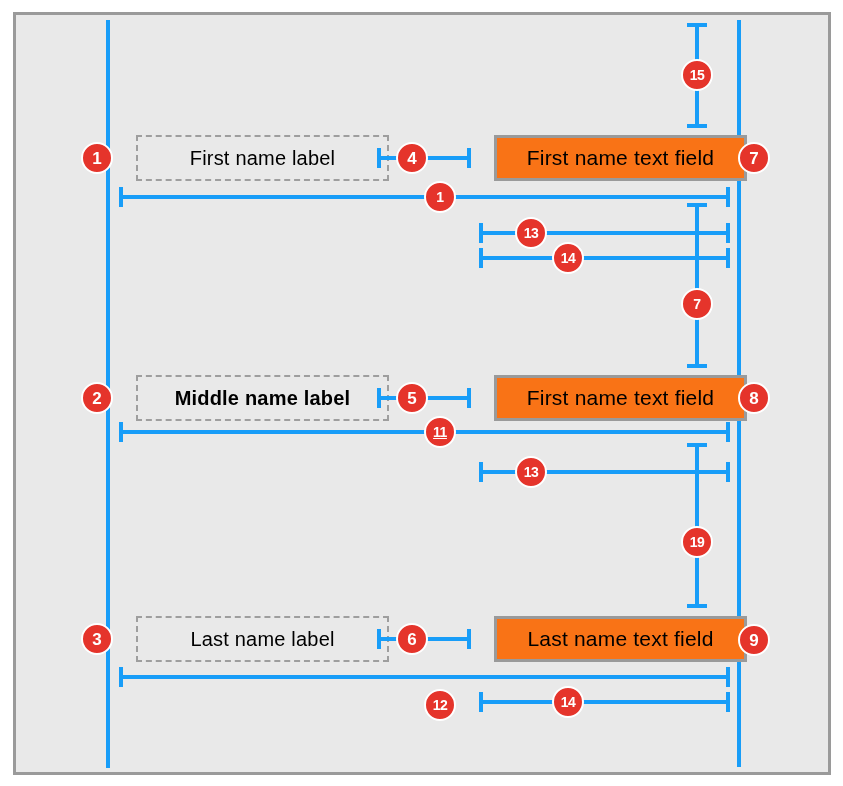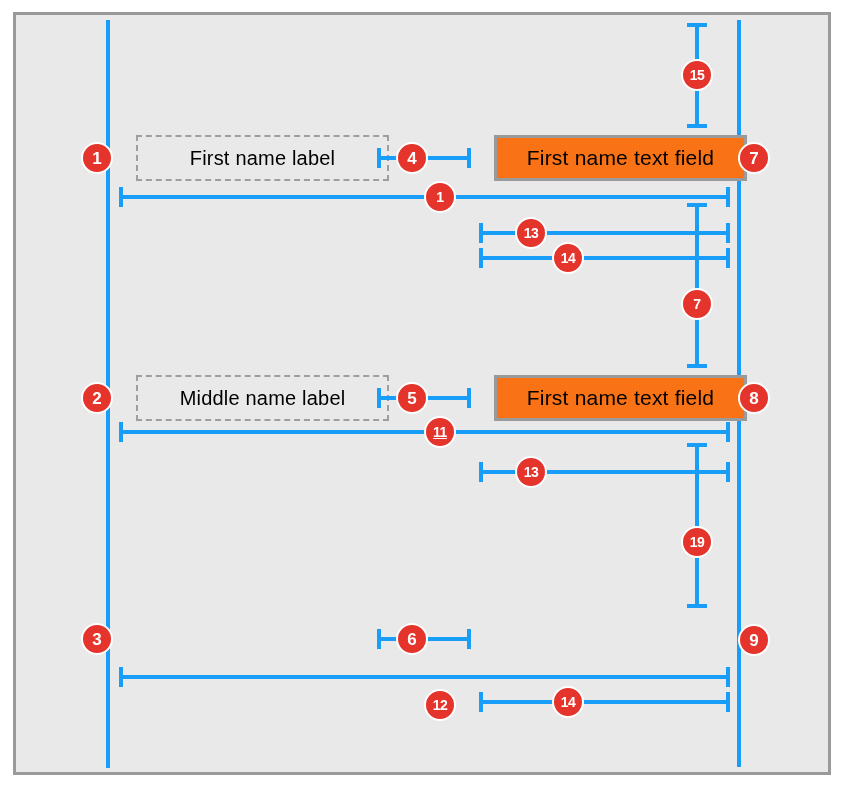--- a/index.html
+++ b/index.html
@@ -112,30 +112,36 @@
     <span>First name label</span>
   </div>
   <div class="field-box" style="top:135px;">
     <span>First name text field</span>
   </div>
   <div class="measure-h" style="left:377px; top:156px; width:94px;"></div>
   <div class="measure-h" style="left:119px; top:195px; width:611px;"></div>
   <div class="measure-h" style="left:479px; top:231px; width:251px;"></div>
   <div class="measure-h" style="left:479px; top:256px; width:251px;"></div>
 
-  <div class="label-box" style="top:375px;">
+  <div class="label-box" style="top:375px;font-weight:bold;">
     <span>Middle name label</span>
   </div>
   <div class="field-box" style="top:375px;">
     <span>First name text field</span>
   </div>
   <div class="measure-h" style="left:377px; top:396px; width:94px;"></div>
   <div class="measure-h" style="left:119px; top:430px; width:611px;"></div>
   <div class="measure-h" style="left:479px; top:470px; width:251px;"></div>
 
+  <div class="label-box" style="top:616px;">
+    <span>Last name label</span>
+  </div>
+  <div class="field-box" style="top:616px;">
+    <span>Last name text field</span>
+  </div>
   <div class="measure-h" style="left:377px; top:637px; width:94px;"></div>
   <div class="measure-h" style="left:119px; top:675px; width:611px;"></div>
   <div class="measure-h" style="left:479px; top:700px; width:251px;"></div>
 
   <div class="badge" style="left:81px; top:142px;">1</div>
   <div class="badge" style="left:81px; top:382px;">2</div>
   <div class="badge" style="left:81px; top:623px;">3</div>
 
   <div class="badge" style="left:396px; top:142px;">4</div>
   <div class="badge" style="left:396px; top:382px;">5</div>

